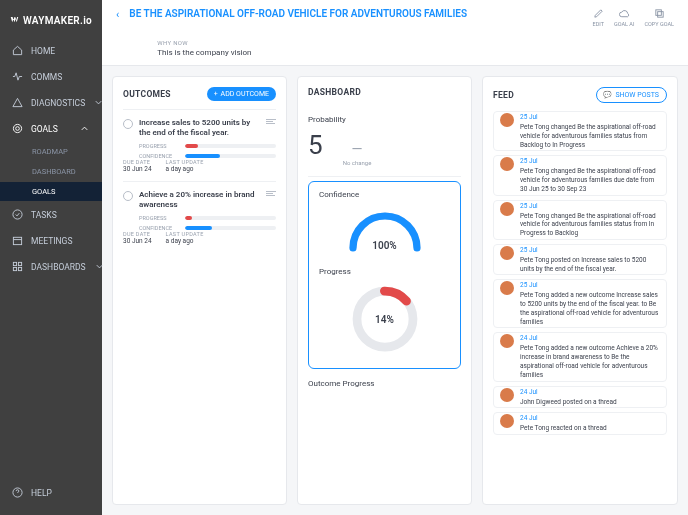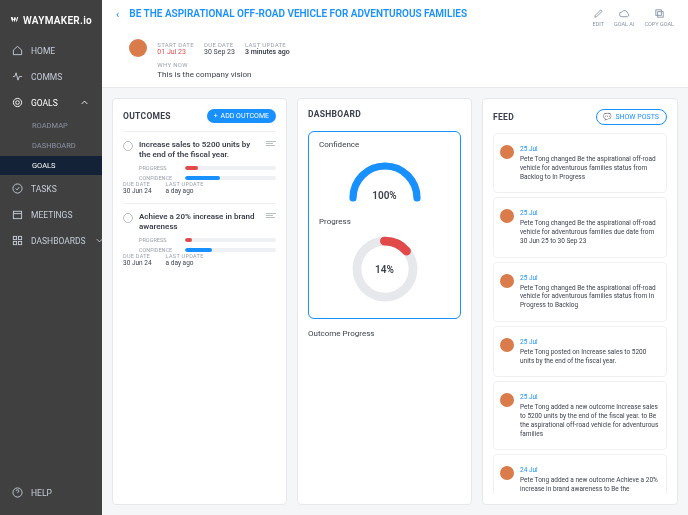--- a/index.html
+++ b/index.html
@@ -61,21 +61,21 @@
 .prob-val{font-size:26px;font-weight:400;color:#3a3f4b}
 .prob-change{display:flex;flex-direction:column;align-items:center;gap:2px}
 .dash-wrap{border:1.5px solid #1890ff;border-radius:6px;padding:8px 10px 14px;margin-top:4px}
 .gauge{width:80px;height:50px;margin:6px auto 4px;position:relative}
 .gauge svg{width:100%;height:100%}
 .gauge-label{position:absolute;bottom:4px;left:0;right:0;text-align:center;font-size:10px;font-weight:600}
 .donut{width:70px;height:70px;margin:8px auto 0;position:relative}
 .donut svg{width:100%;height:100%;transform:rotate(-90deg)}
 .donut-label{position:absolute;top:50%;left:50%;transform:translate(-50%,-50%);font-size:10px;font-weight:600}
 .feed-items{overflow-y:auto;flex:1;display:flex;flex-direction:column;gap:4px}
-.feed-item{display:flex;gap:6px;border:1px solid #eef0f3;border-radius:4px;padding:11px 6px}
+.feed-item{display:flex;gap:6px;border:1px solid #eef0f3;border-radius:4px;padding:1px 6px}
 .fi-avatar{width:14px;height:14px;border-radius:50%;background:#d97b4a;flex-shrink:0}
 .fi-body{flex:1}
 .fi-date{font-size:6.5px;color:#1890ff;margin-bottom:2px}
 .fi-text{font-size:6.5px;color:#3a3f4b;line-height:1.35}
 .outcome-progress-label{font-size:8px;padding-top:10px}
 ::-webkit-scrollbar{width:4px}
 ::-webkit-scrollbar-thumb{background:#d0d4db;border-radius:2px}
 </style>
 </head>
 <body>
@@ -94,20 +94,29 @@
             <path fill="none" stroke="currentColor" stroke-width="2" d="M3 11l9-8 9 8v10H3z"></path>
           </svg>
           <span>HOME</span>
         </div>
       <div class="nav-item">
           <svg viewBox="0 0 24 24">
             <path fill="none" stroke="currentColor" stroke-width="2" d="M2 12h4l3-8 4 16 3-8h6"></path>
           </svg>
           <span>COMMS</span>
         </div>
+      <div class="nav-item">
+          <svg viewBox="0 0 24 24">
+            <path fill="none" stroke="currentColor" stroke-width="2" d="M12 3l10 18H2z"></path>
+          </svg>
+          <span>DIAGNOSTICS</span>
+          <svg class="chev" viewBox="0 0 24 24">
+            <path fill="none" stroke="currentColor" stroke-width="2" d="M6 9l6 6 6-6"></path>
+          </svg>
+        </div>
       <div class="nav-item active">
           <svg viewBox="0 0 24 24">
             <circle cx="12" cy="12" r="9" fill="none" stroke="currentColor" stroke-width="2"></circle>
             <circle cx="12" cy="12" r="4" fill="none" stroke="currentColor" stroke-width="2"></circle>
           </svg>
           <span>GOALS</span>
           <svg class="chev" viewBox="0 0 24 24">
             <path fill="none" stroke="currentColor" stroke-width="2" d="M6 15l6-6 6 6"></path>
           </svg>
         </div>
@@ -150,35 +159,20 @@
           </div>
       </div>
     </nav>
   </aside>
 
   <main class="main">
     <div class="header">
       <span class="back">‹</span>
       <div class="header-body">
         <div class="title">BE THE ASPIRATIONAL OFF-ROAD VEHICLE FOR ADVENTUROUS FAMILIES</div>
-        <div class="meta-row">
-          <div class="avatar"></div>
-          <div class="meta-col">
-              <span class="meta-label">START DATE</span>
-              <span class="meta-val" style="color:#e24a4a">01 Jul 23</span>
-            </div>
-          <div class="meta-col">
-              <span class="meta-label">DUE DATE</span>
-              <span class="meta-val">30 Sep 23</span>
-            </div>
-          <div class="meta-col">
-              <span class="meta-label">LAST UPDATE</span>
-              <span class="meta-val" style="font-weight:600">3 minutes ago</span>
-            </div>
-        </div>
         <div class="why">WHY NOW</div>
         <div class="why-text">This is the company vision</div>
       </div>
       <div class="header-actions">
         <div class="ha">
             <svg viewBox="0 0 24 24">
               <path fill="none" stroke="currentColor" stroke-width="2" d="M4 20l4-1L20 7l-3-3L5 16z"></path>
             </svg>
             <span>EDIT</span>
           </div>
@@ -271,20 +265,30 @@
                 </div>
               </div>
             </div>
           </div>
       </div>
 
       <div class="panel dashboard">
         <div class="panel-head">
             <span class="panel-title">DASHBOARD</span>
           </div>
+        <div class="dash-section">
+          <div class="dash-label">Probability</div>
+          <div class="prob-row">
+            <span class="prob-val">5</span>
+            <div class="prob-change">
+                <span style="font-size:14px;color:#9aa2af">—</span>
+                <span style="font-size:6px;color:#9aa2af">No change</span>
+              </div>
+          </div>
+        </div>
         <div class="dash-wrap">
           <div class="dash-label">Confidence</div>
           <div class="gauge">
             <svg viewBox="0 0 100 55">
                 <path d="M10 50 A40 40 0 0 1 90 50" fill="none" stroke="#e6e8ec" stroke-width="9"></path>
                 <path d="M10 50 A40 40 0 0 1 90 50" fill="none" stroke="#1890ff" stroke-width="9" stroke-linecap="round"></path>
               </svg>
             <div class="gauge-label">100%</div>
           </div>
           <div class="dash-label" style="margin-top:12px">Progress</div>

